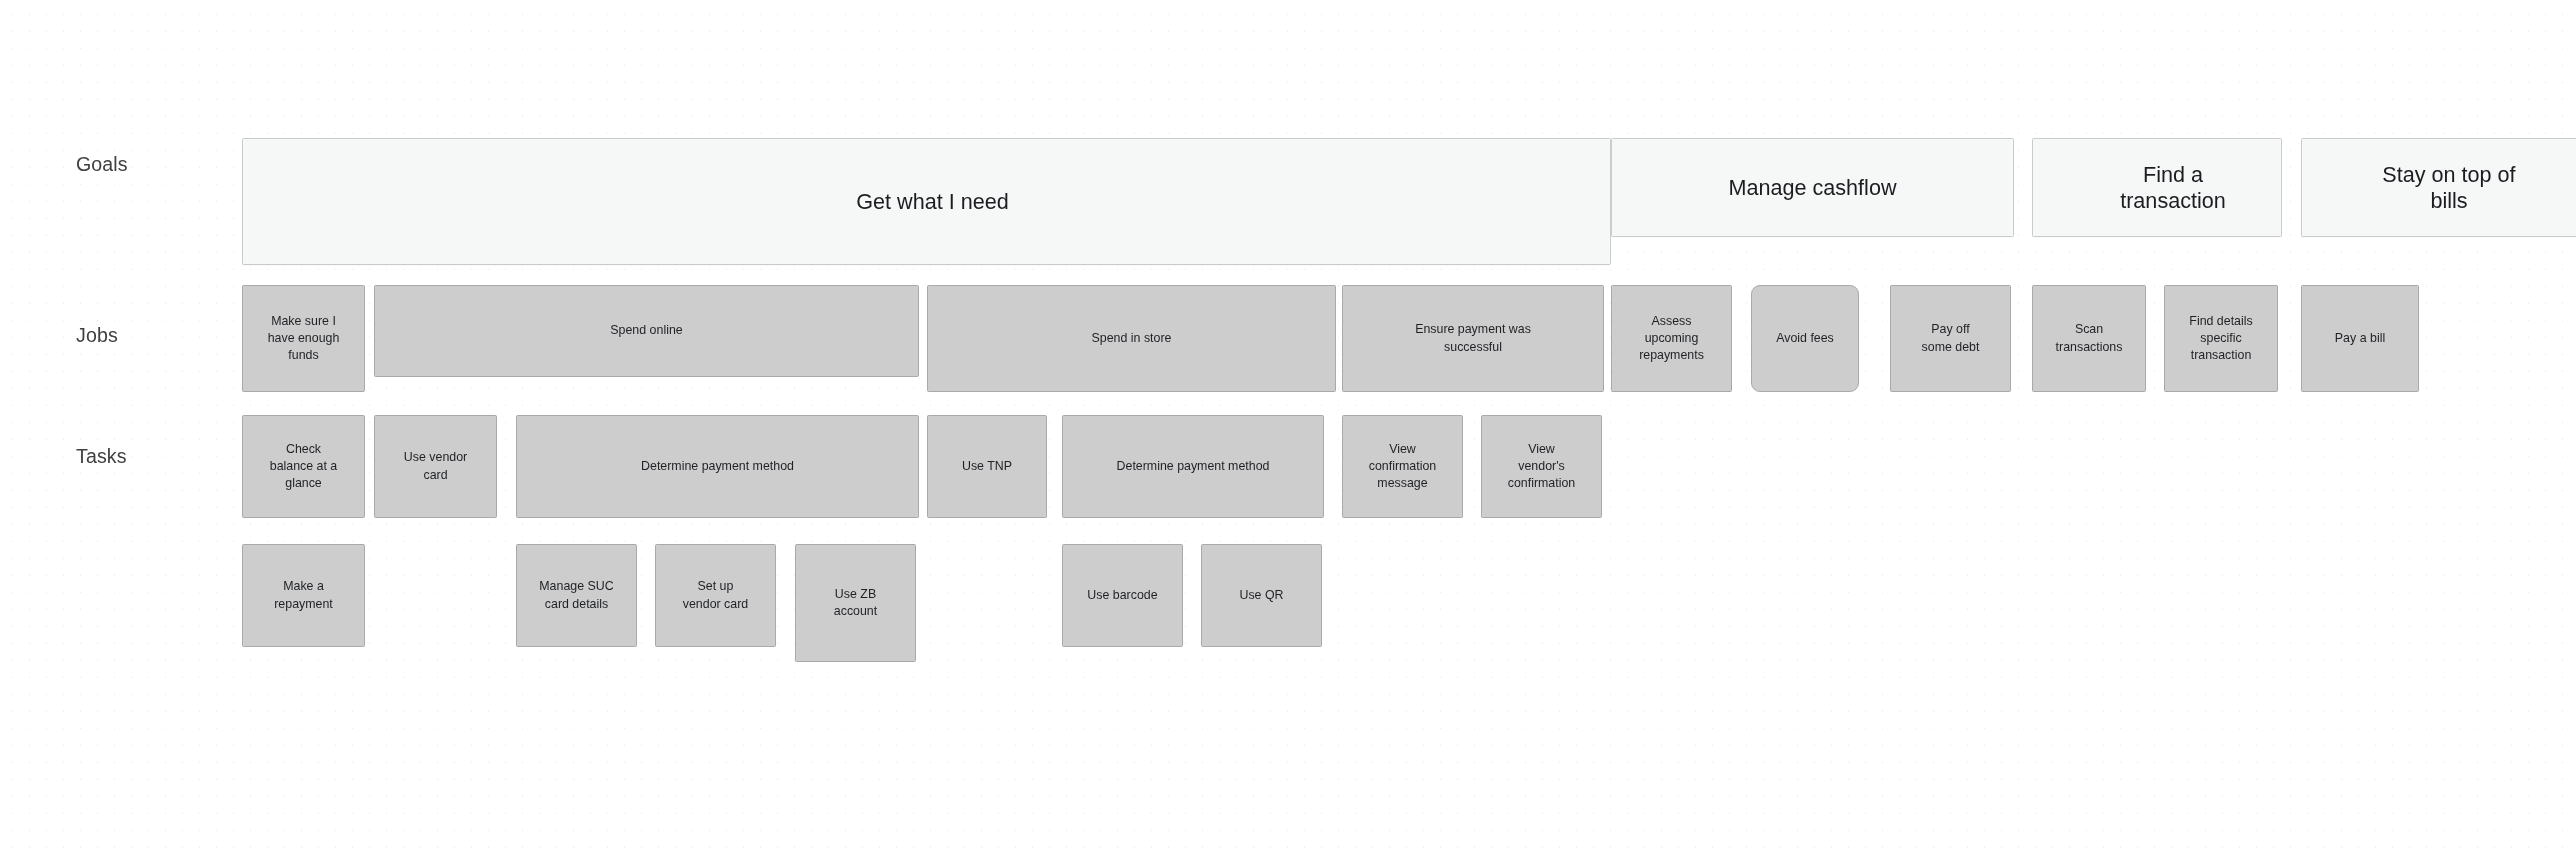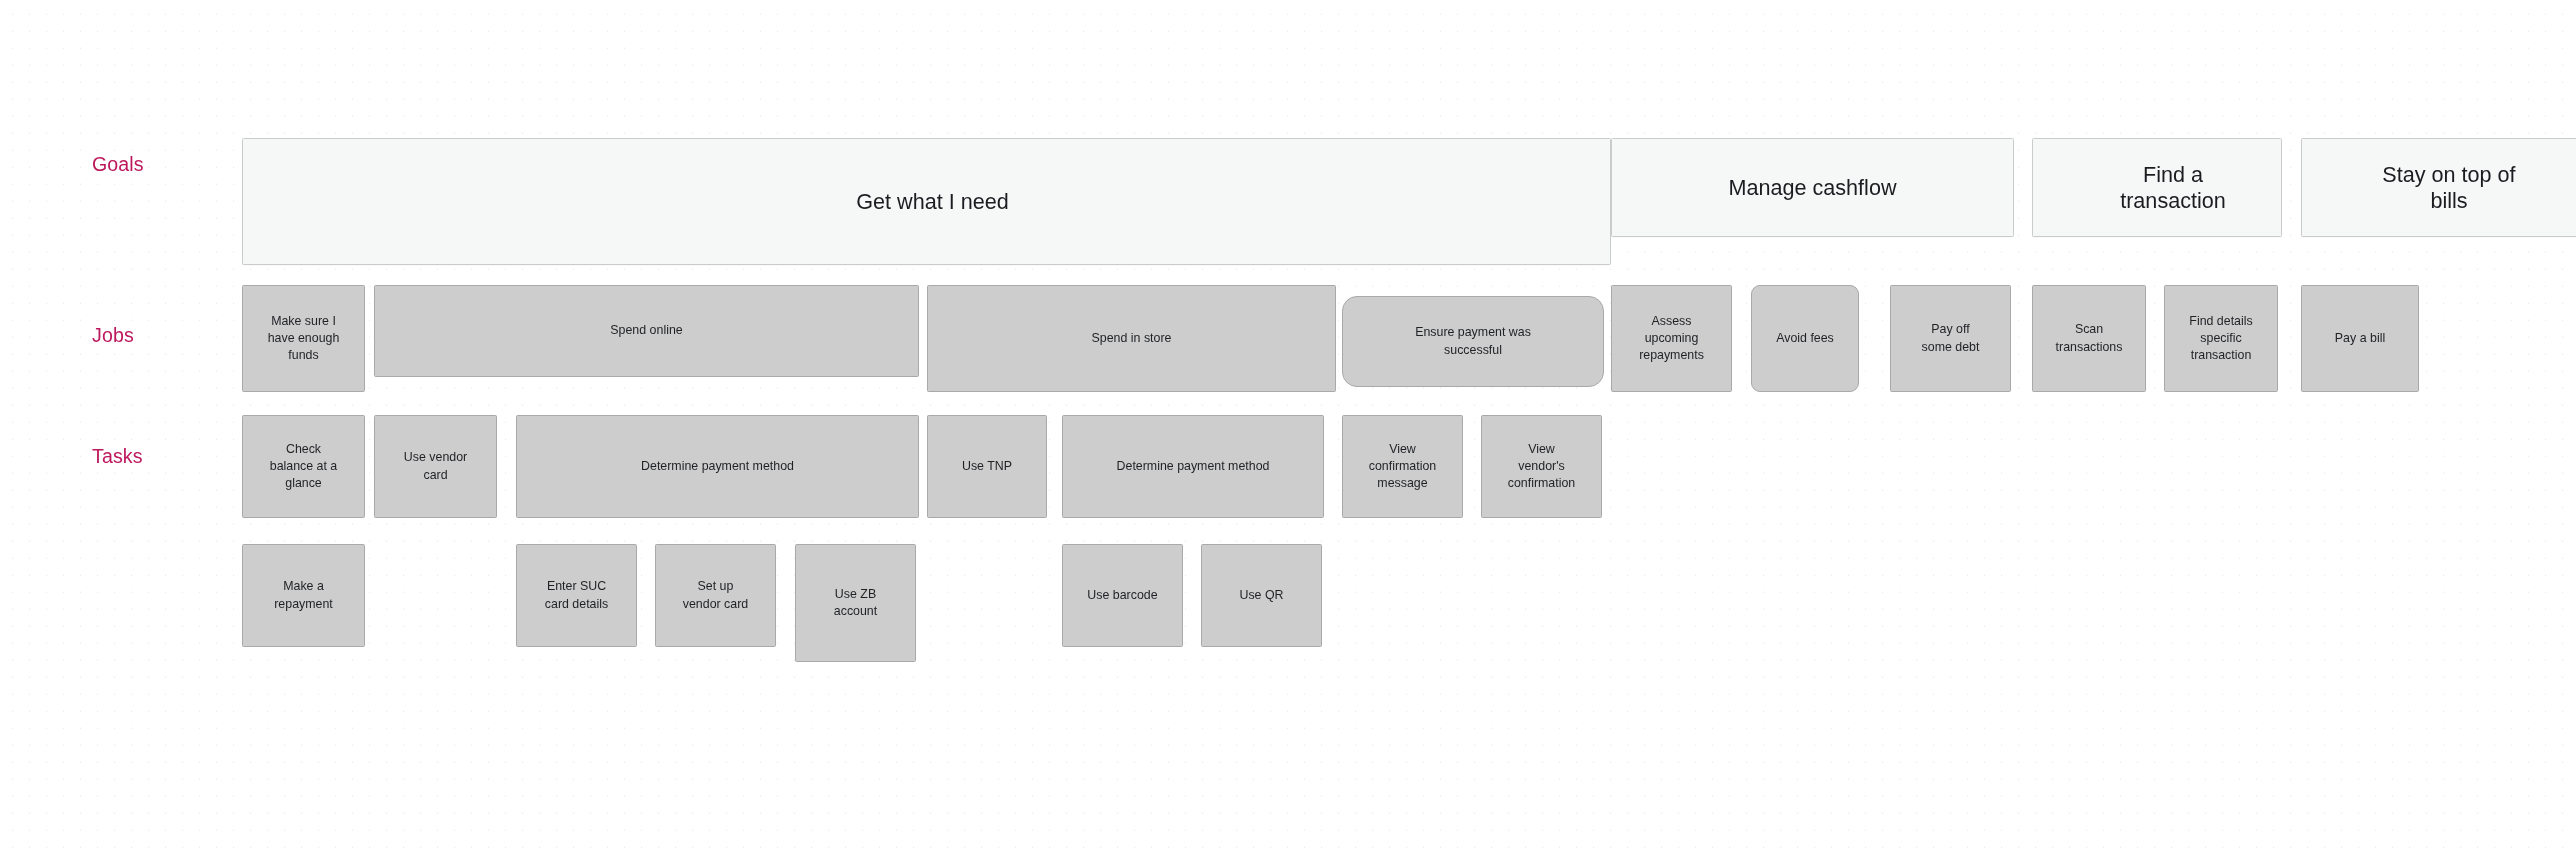--- a/index.html
+++ b/index.html
@@ -26,25 +26,24 @@
     background-image: radial-gradient(circle, #e2e2e2 0.8px, rgba(255,255,255,0) 0.9px);
     background-size: 17px 17px;
     background-position: 4.1px 5.7px;
   }
 
   
   .row-label {
     position: absolute;
     font-size: 19.6px;
     font-weight: 400;
-    color: #be185d;
+    color: #404040;
     letter-spacing: 0.1px;
     white-space: nowrap;
     line-height: 1;
-    margin-left: 16px;
   }
   #label-goals { left: 76px; top: 155px; }
   #label-jobs  { left: 76px; top: 326px; }
   #label-tasks { left: 76px; top: 447px; }
 
   
   .card {
     position: absolute;
     box-sizing: border-box;
     display: flex;
@@ -120,21 +119,21 @@
       <span class="card-text">Make sure I
 have enough
 funds</span>
     </div>
     <div class="card grey-card wide" style="left: 374px; top: 285px; width: 545px; height: 92px;">
       <span class="card-text">Spend online</span>
     </div>
     <div class="card grey-card wide" style="left: 927px; top: 285px; width: 409px; height: 107px;">
       <span class="card-text">Spend in store</span>
     </div>
-    <div class="card grey-card" style="left: 1342px; top: 296px; width: 262px; height: 91px; border-radius: 15px;">
+    <div class="card grey-card" style="left: 1342px; top: 285px; width: 262px; height: 107px;">
       <span class="card-text">Ensure payment was
 successful</span>
     </div>
     <div class="card grey-card" style="left: 1611px; top: 285px; width: 121px; height: 107px;">
       <span class="card-text">Assess
 upcoming
 repayments</span>
     </div>
     <div class="card grey-card" style="left: 1751px; top: 285px; width: 108px; height: 107px; border-radius: 9px;">
       <span class="card-text">Avoid fees</span>
@@ -185,21 +184,21 @@
 vendor's
 confirmation</span>
     </div>
   </div>
 <div id="tasks-row-2">
     <div class="card grey-card" style="left: 242px; top: 544px; width: 123px; height: 103px;">
       <span class="card-text">Make a
 repayment</span>
     </div>
     <div class="card grey-card" style="left: 516px; top: 544px; width: 121px; height: 103px;">
-      <span class="card-text">Enter SUC
+      <span class="card-text">Manage SUC
 card details</span>
     </div>
     <div class="card grey-card" style="left: 655px; top: 544px; width: 121px; height: 103px;">
       <span class="card-text">Set up
 vendor card</span>
     </div>
     <div class="card grey-card" style="left: 795px; top: 544px; width: 121px; height: 118px; justify-content: center;">
       <span class="card-text">Use ZB
 account</span>
     </div>

